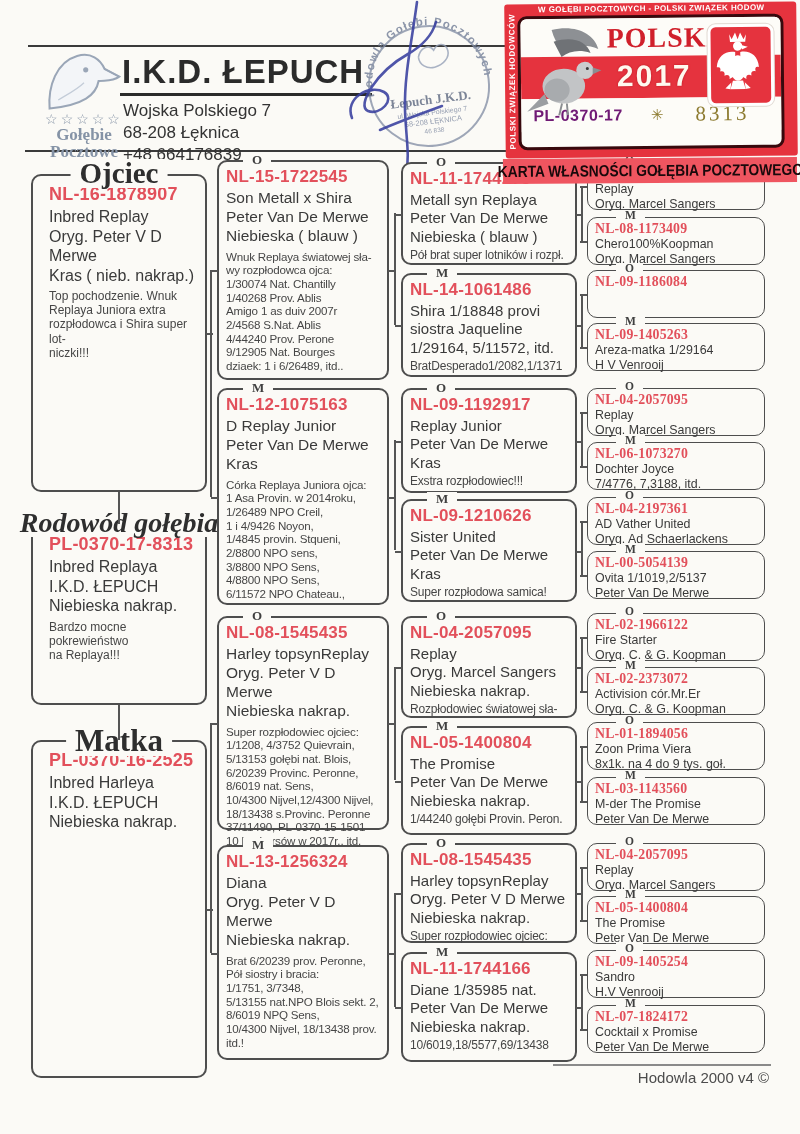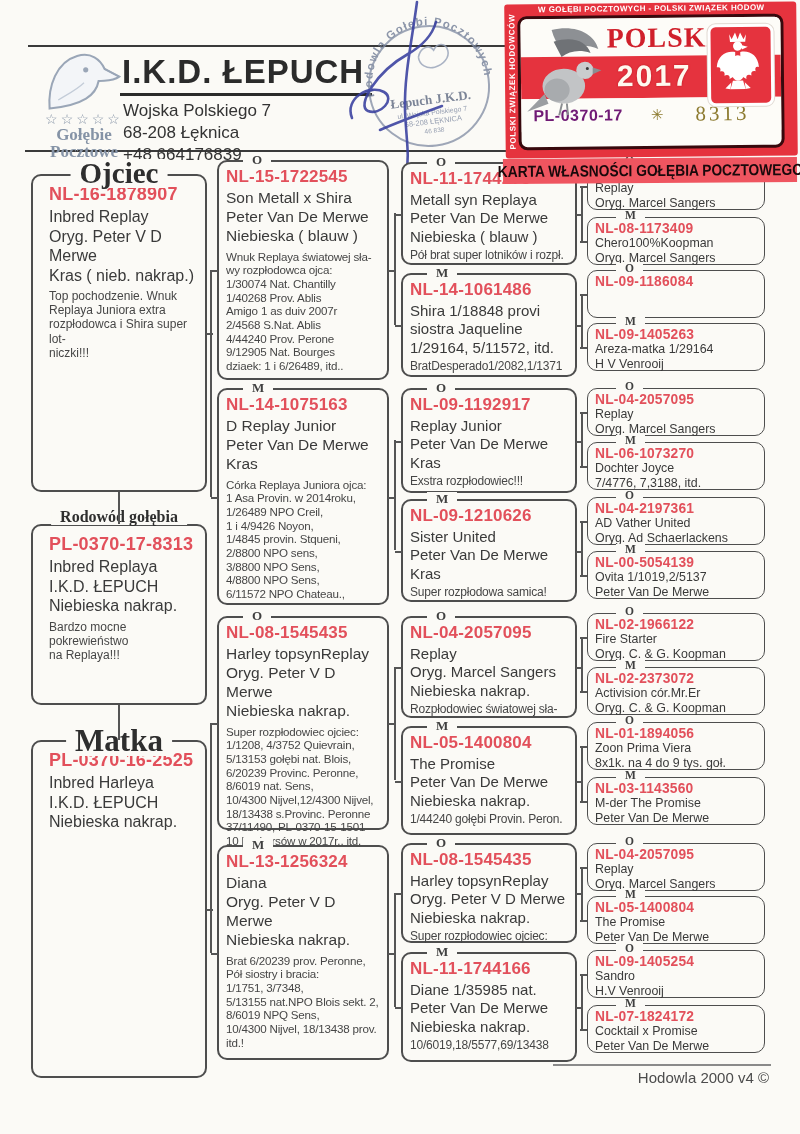--- a/index.html
+++ b/index.html
@@ -55,21 +55,21 @@
           font-family:"Liberation Serif",serif;font-weight:bold;color:#2e2e2e;white-space:nowrap;line-height:1;}
   .sex{position:absolute;top:-9px;left:24px;background:#fbfaf6;padding:0 9px;font-family:"Liberation Serif",serif;
        font-weight:bold;font-size:13px;color:#3f3f3f;line-height:1;}
   .ring{font-weight:bold;font-size:17px;color:#e2505b;letter-spacing:.2px;margin-bottom:2px;}
   .main{font-size:15.5px;color:#3a3a3a;line-height:1.22;white-space:pre-line;}
   .notes{font-size:11.6px;color:#464646;line-height:1.18;white-space:pre-line;margin-top:4px;letter-spacing:-.2px;}
   .mbox{left:31px;width:176px;padding:8px 7px 4px 16px;}
   #father{top:174px;height:318px;}
   #father .legend{font-size:29px;}
   #subject{top:524px;height:181px;}
-  #subject .legend{font-size:16px;}
+  #subject .legend{font-size:28px;font-style:italic;}
   #mother{top:740px;height:338px;}
   #mother .legend{font-size:31px;}
   .mbox .ring{font-size:18px;}
   .mbox .main{font-size:16px;}
   .mbox .notes{font-size:12px;letter-spacing:0;}
   .mbox::after{content:"";position:absolute;right:-8px;top:50%;width:7px;height:2px;background:#555;}
   #subject::after{display:none;}
 
   .col{position:absolute;}
   #col2{left:217px;width:172px;top:0;}
@@ -98,21 +98,21 @@
   #col4 > div{height:48px;}
   #col4 > div:nth-of-type(1){top:162px;}  #col4 > div:nth-of-type(2){top:217px;}
   #col4 > div:nth-of-type(3){top:270px;}  #col4 > div:nth-of-type(4){top:323px;}
   #col4 > div:nth-of-type(5){top:388px;}  #col4 > div:nth-of-type(6){top:442px;}
   #col4 > div:nth-of-type(7){top:497px;}  #col4 > div:nth-of-type(8){top:551px;}
   #col4 > div:nth-of-type(9){top:613px;}  #col4 > div:nth-of-type(10){top:667px;}
   #col4 > div:nth-of-type(11){top:722px;} #col4 > div:nth-of-type(12){top:777px;}
   #col4 > div:nth-of-type(13){top:843px;} #col4 > div:nth-of-type(14){top:896px;}
   #col4 > div:nth-of-type(15){top:950px;} #col4 > div:nth-of-type(16){top:1005px;}
   #col4 .pbox{padding:3px 4px 2px 7px;border-width:1.8px;}
-  #col4 .ring{font-size:13.8px;margin-bottom:0;}
+  #col4 .ring{font-size:13.8px;margin-bottom:0;font-family:Liberation Serif, serif;}
   #col4 .main{font-size:12.4px;line-height:1.22;}
   #col4 .sex{left:28px;top:-8px;font-size:11.5px;}
 
   .vseg{position:absolute;width:2px;background:#555;}
 
   
   .fline{position:absolute;left:553px;top:1064px;width:218px;height:2px;background:#8a8a8a;}
   .fcredit{position:absolute;left:555px;top:1069px;width:214px;text-align:right;font-size:15px;color:#4c4c4c;}
 </style>
 </head>
@@ -258,21 +258,21 @@
 1/40268 Prov. Ablis
 Amigo 1 as duiv 2007r
 2/4568 S.Nat. Ablis
 4/44240 Prov. Perone
 9/12905 Nat. Bourges
 dziaek: 1 i 6/26489, itd..</div>
       </div>
 
       <div class="pbox">
         <span class="sex">M</span>
-        <div class="ring">NL-14-1075163</div>
+        <div class="ring">NL-12-1075163</div>
         <div class="main">D Replay Junior
 Peter Van De Merwe
 Kras</div>
         <div class="notes">Córka Replaya Juniora ojca:
 1 Asa Provin. w 2014roku,
 1/26489 NPO Creil,
 1 i 4/9426 Noyon,
 1/4845 provin. Stqueni,
 2/8800 NPO sens,
 3/8800 NPO Sens,

